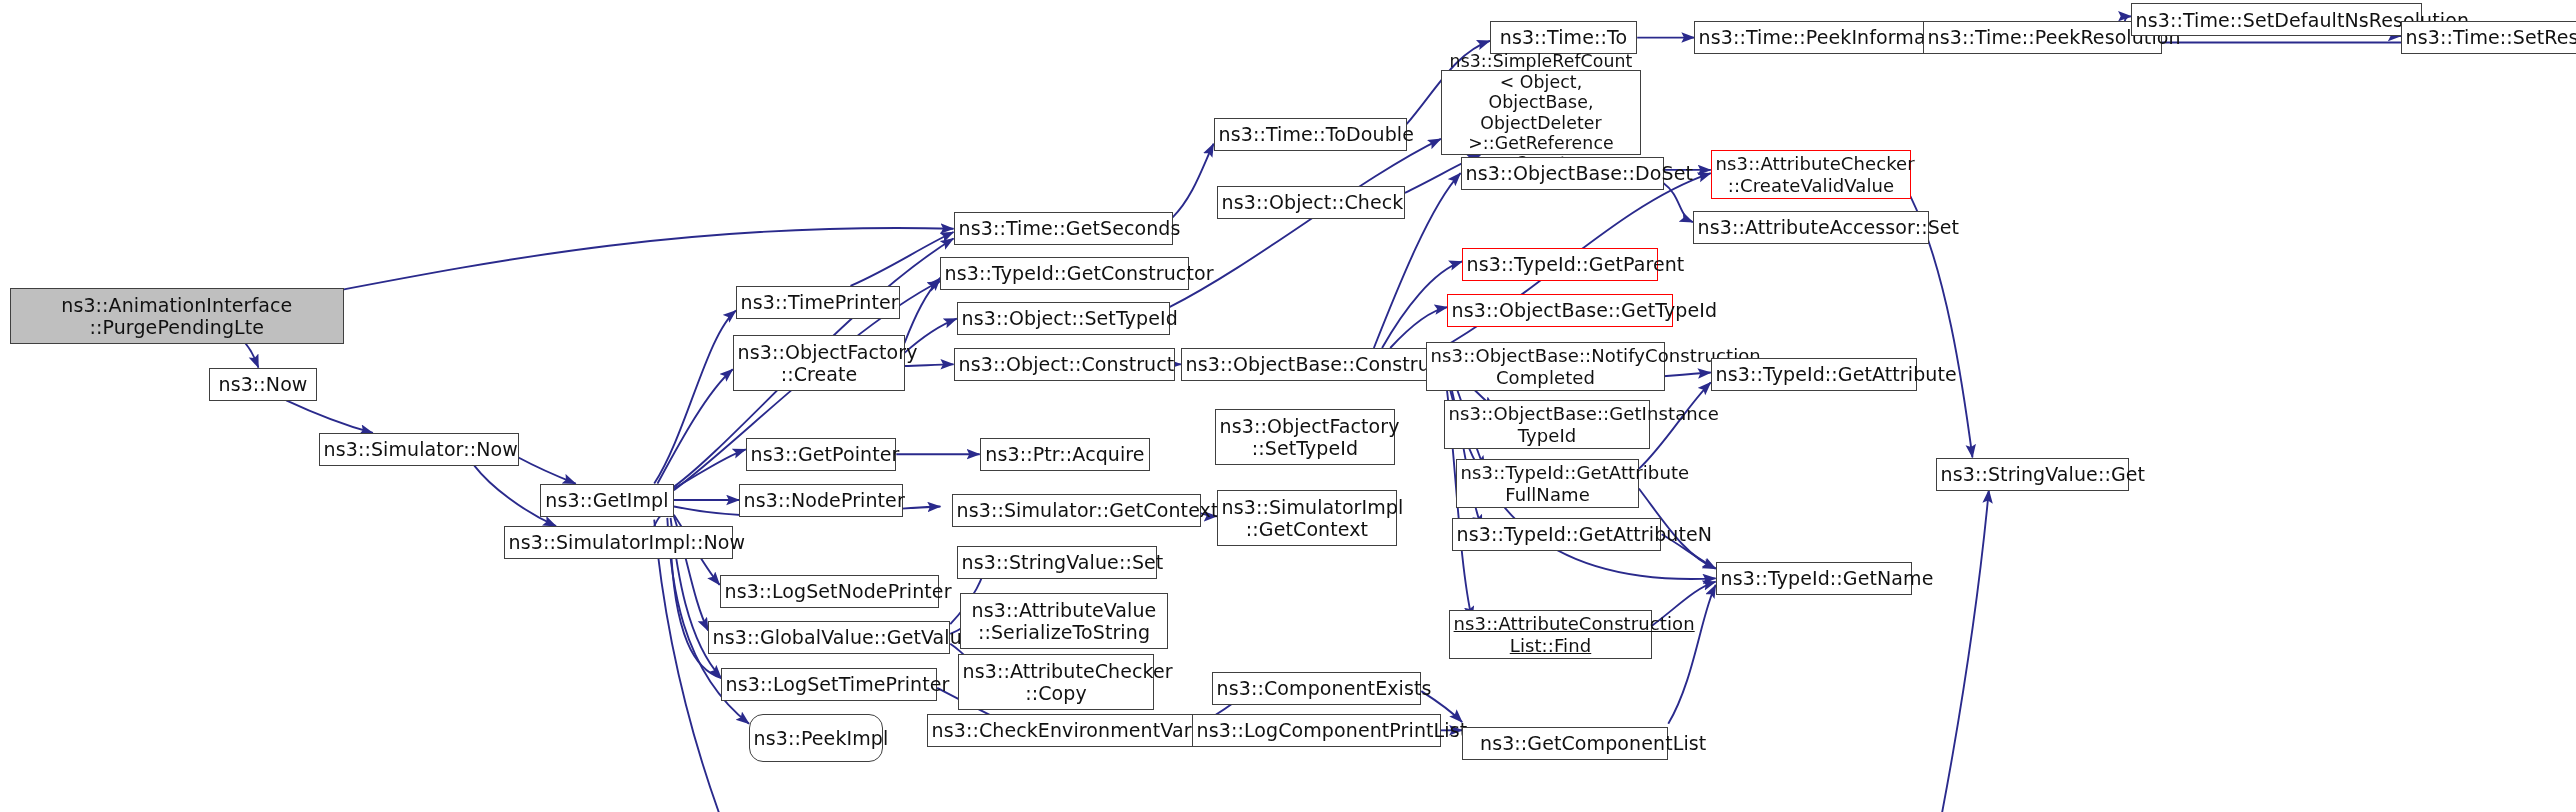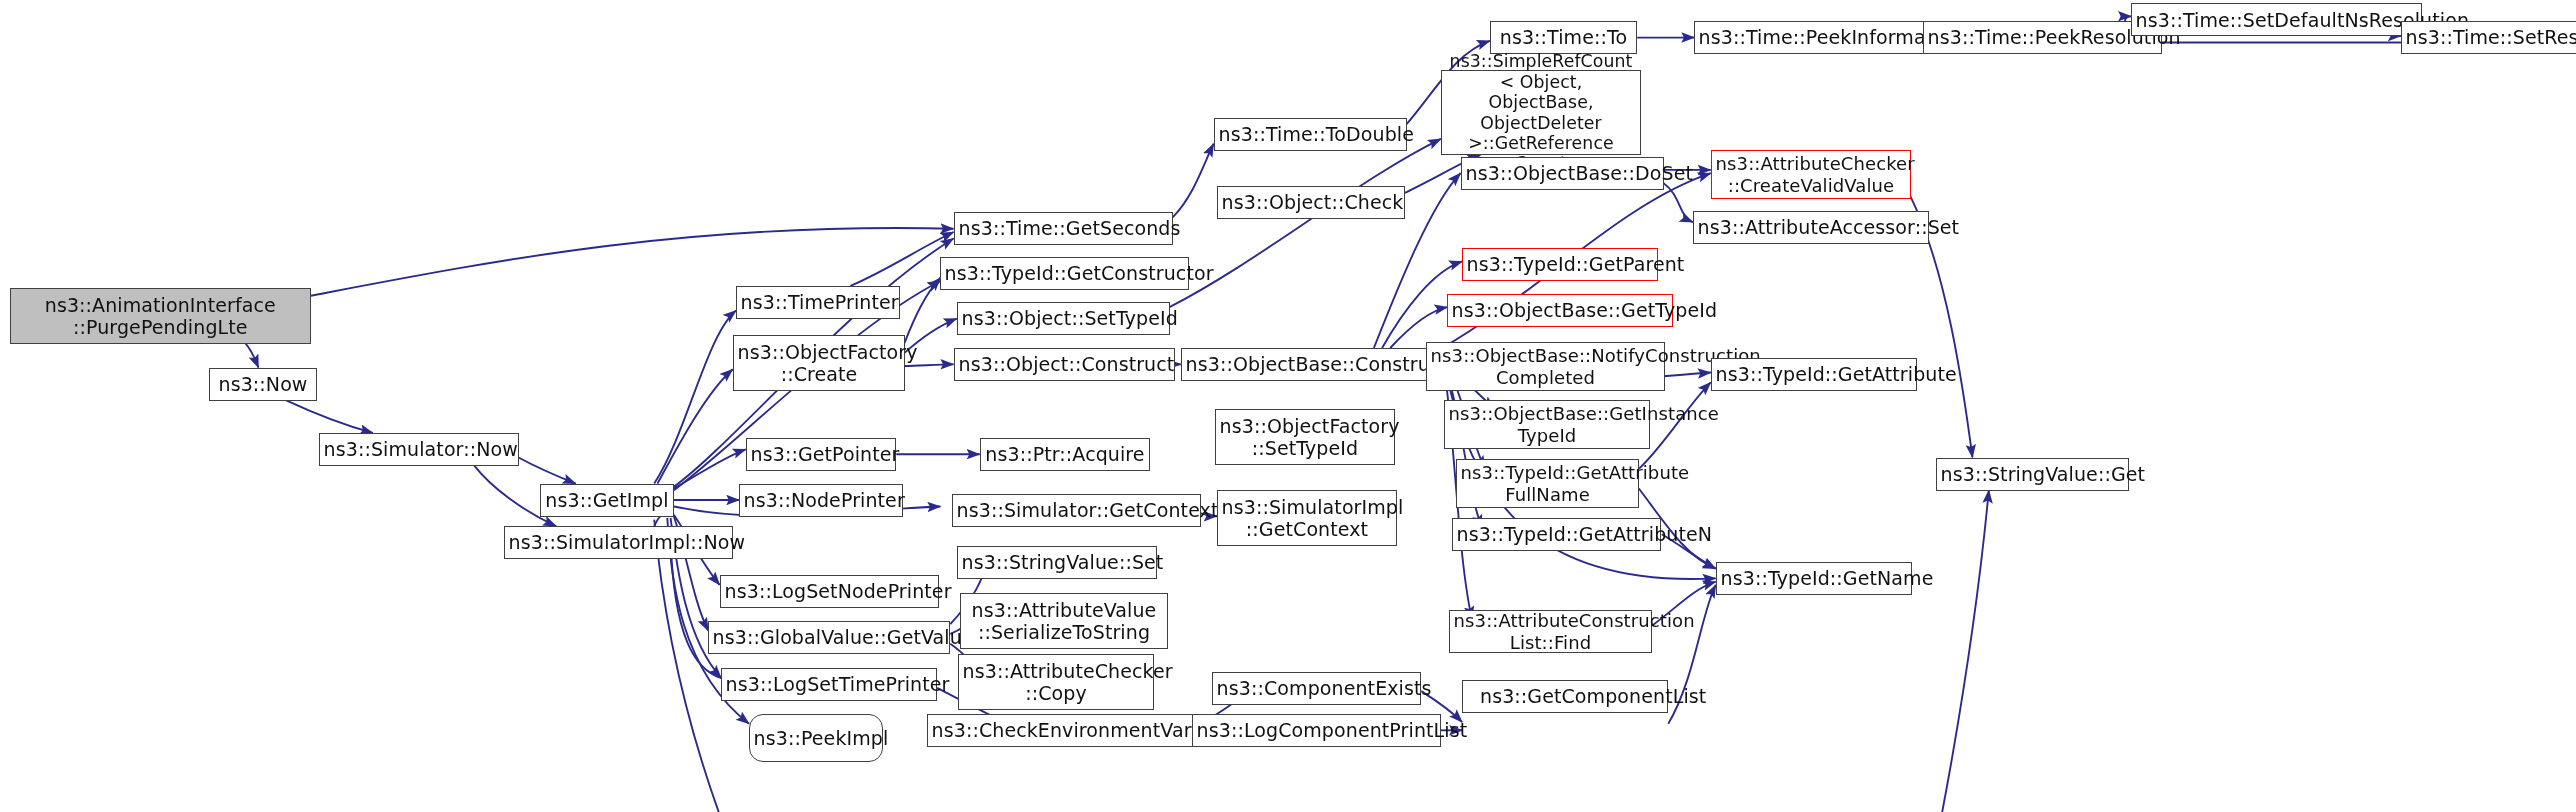--- a/index.html
+++ b/index.html
@@ -83,21 +83,21 @@
         <path d="M1168,120 C1190,165 1200,235 1206,280" marker-end="url(#arrow)"></path>
         <path d="M1001,23 C1012,23 1024,23 1036,23" marker-end="url(#arrow)"></path>
         <path d="M1186,23 C1164,23 1168,23 1176,23" marker-end="url(#arrow)"></path>
         <path d="M1300,16 C1298,12 1300,10 1303,10" marker-end="url(#arrow)"></path>
         <path d="M1481,14 C1492,18 1460,22 1468,22" marker-end="url(#arrow)"></path>
         <path d="M1468,26 C1400,26 1300,26 1322,26" marker-end="url(#arrow)"></path>
         <path d="M400,318 C420,540 560,880 1000,880 C1130,880 1200,470 1216,300" marker-end="url(#arrow)"></path>
         <path d="M441,415 C425,410 412,390 410,330" marker-end="url(#arrow)"></path>
       </g>
   </svg>
-<div class="node root" style="left: 9.8px; top: 288px; width: 301px; height: 56px; font-size: 19px;"><span>ns3::AnimationInterface
+<div class="node root" style="left: 9.8px; top: 288px; width: 334px; height: 56px; font-size: 19px;"><span>ns3::AnimationInterface
 ::PurgePendingLte</span></div>
     <div class="node" style="left: 209px; top: 368px; width: 108px; height: 33px; font-size: 19px;"><span>ns3::Now</span></div>
     <div class="node" style="left: 319px; top: 433px; width: 200px; height: 33px; font-size: 19px;"><span>ns3::Simulator::Now</span></div>
     <div class="node" style="left: 540px; top: 484px; width: 134px; height: 33px; font-size: 19px;"><span>ns3::GetImpl</span></div>
     <div class="node" style="left: 504px; top: 526px; width: 229px; height: 33px; font-size: 19px;"><span>ns3::SimulatorImpl::Now</span></div>
     <div class="node" style="left: 736px; top: 286px; width: 164px; height: 33px; font-size: 19px;"><span>ns3::TimePrinter</span></div>
     <div class="node" style="left: 733px; top: 335px; width: 172px; height: 56px; font-size: 19px;"><span>ns3::ObjectFactory
 ::Create</span></div>
     <div class="node" style="left: 746px; top: 438px; width: 150px; height: 33px; font-size: 19px;"><span>ns3::GetPointer</span></div>
     <div class="node" style="left: 739px; top: 484px; width: 164px; height: 33px; font-size: 19px;"><span>ns3::NodePrinter</span></div>
@@ -134,23 +134,23 @@
     <div class="node" style="left: 1461px; top: 157px; width: 203px; height: 33px; font-size: 19px;"><span>ns3::ObjectBase::DoSet</span></div>
     <div class="node hl" style="left: 1462px; top: 248px; width: 196px; height: 33px; font-size: 19px;"><span>ns3::TypeId::GetParent</span></div>
     <div class="node hl" style="left: 1447px; top: 294px; width: 226px; height: 33px; font-size: 19px;"><span>ns3::ObjectBase::GetTypeId</span></div>
     <div class="node" style="left: 1426px; top: 342px; width: 239px; height: 49px; font-size: 18px;"><span>ns3::ObjectBase::NotifyConstruction
 Completed</span></div>
     <div class="node" style="left: 1444px; top: 400px; width: 206px; height: 49px; font-size: 18px;"><span>ns3::ObjectBase::GetInstance
 TypeId</span></div>
     <div class="node" style="left: 1456px; top: 459px; width: 183px; height: 49px; font-size: 18px;"><span>ns3::TypeId::GetAttribute
 FullName</span></div>
     <div class="node" style="left: 1452px; top: 518px; width: 209px; height: 33px; font-size: 19px;"><span>ns3::TypeId::GetAttributeN</span></div>
-    <div class="node" style="left: 1449px; top: 610px; width: 203px; height: 43px; font-size: 18px;"><span>ns3::AttributeConstruction
+    <div class="node" style="left: 1449px; top: 610px; width: 203px; height: 49px; font-size: 18px; text-decoration: underline;"><span>ns3::AttributeConstruction
 List::Find</span></div>
-    <div class="node" style="left: 1462px; top: 680px; width: 206px; height: 33px; font-size: 19px; padding-left: 17px;"><span>ns3::GetComponentList</span></div>
+    <div class="node" style="left: 1462px; top: 727px; width: 206px; height: 33px; font-size: 19px; padding-left: 17px;"><span>ns3::GetComponentList</span></div>
     <div class="node hl" style="left: 1711px; top: 150px; width: 200px; height: 49px; font-size: 18px;"><span>ns3::AttributeChecker
 ::CreateValidValue</span></div>
     <div class="node" style="left: 1693px; top: 211px; width: 236px; height: 33px; font-size: 19px;"><span>ns3::AttributeAccessor::Set</span></div>
     <div class="node" style="left: 1711px; top: 358px; width: 206px; height: 33px; font-size: 19px;"><span>ns3::TypeId::GetAttribute</span></div>
     <div class="node" style="left: 1716px; top: 562px; width: 196px; height: 33px; font-size: 19px;"><span>ns3::TypeId::GetName</span></div>
     <div class="node" style="left: 1936px; top: 458px; width: 193px; height: 33px; font-size: 19px;"><span>ns3::StringValue::Get</span></div>
     <div class="node" style="left: 1694px; top: 21px; width: 245px; height: 33px; font-size: 19px;"><span>ns3::Time::PeekInformation</span></div>
     <div class="node" style="left: 1923px; top: 21px; width: 239px; height: 33px; font-size: 19px;"><span>ns3::Time::PeekResolution</span></div>
     <div class="node" style="left: 2131px; top: 3.3px; width: 291px; height: 33px; font-size: 19px;"><span>ns3::Time::SetDefaultNsResolution</span></div>
     <div class="node" style="left: 2401px; top: 21px; width: 229px; height: 33px; font-size: 19px;"><span>ns3::Time::SetResolution</span></div>

